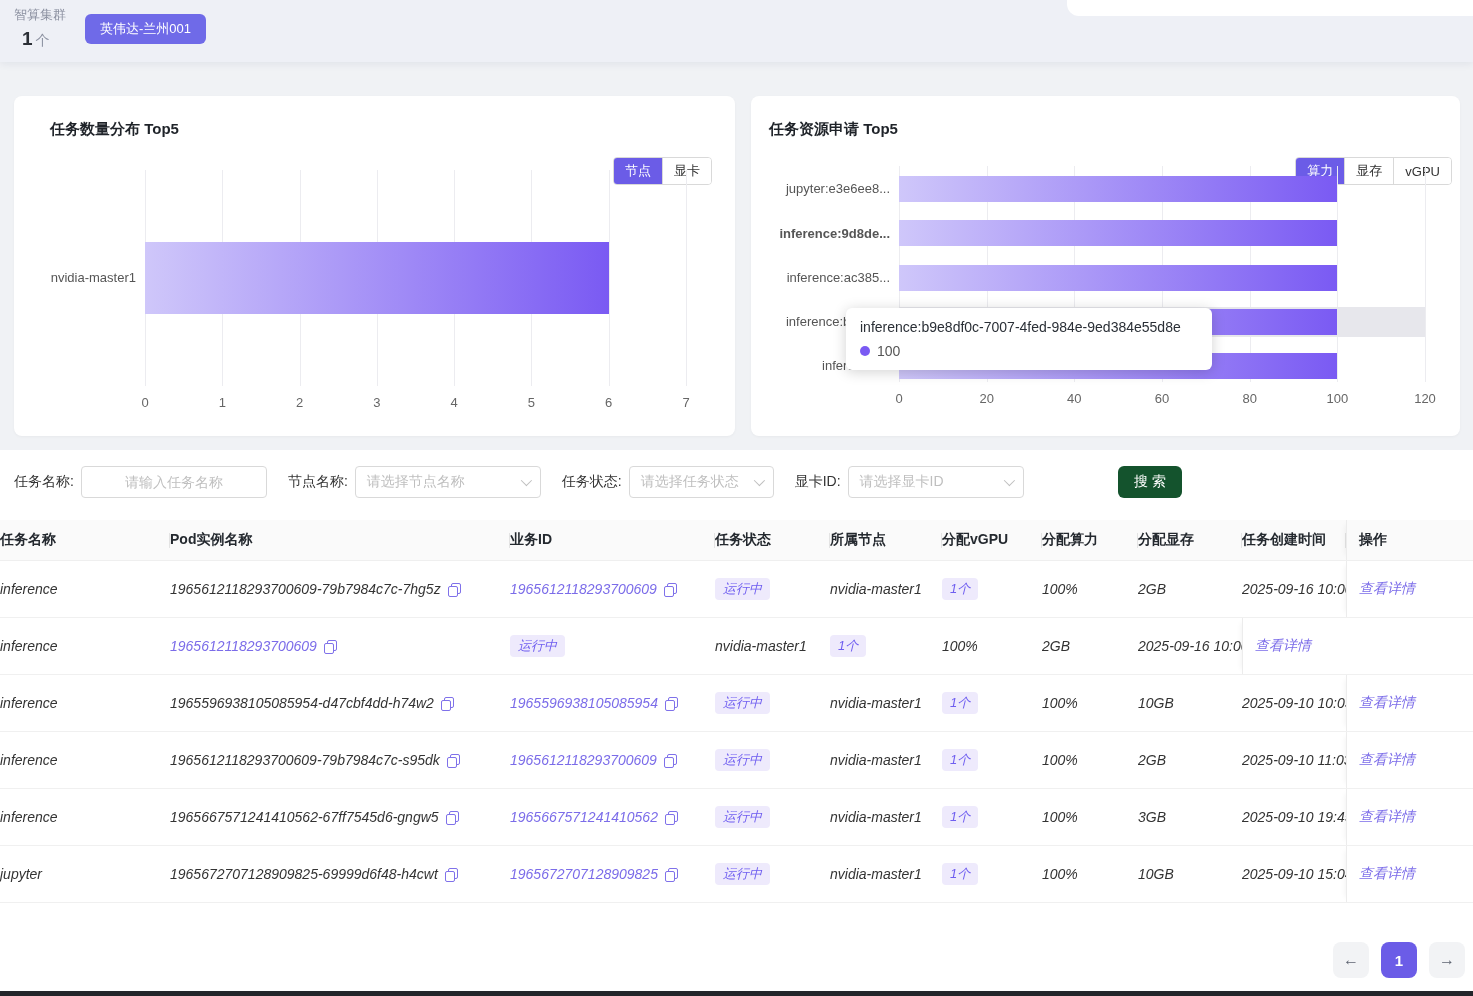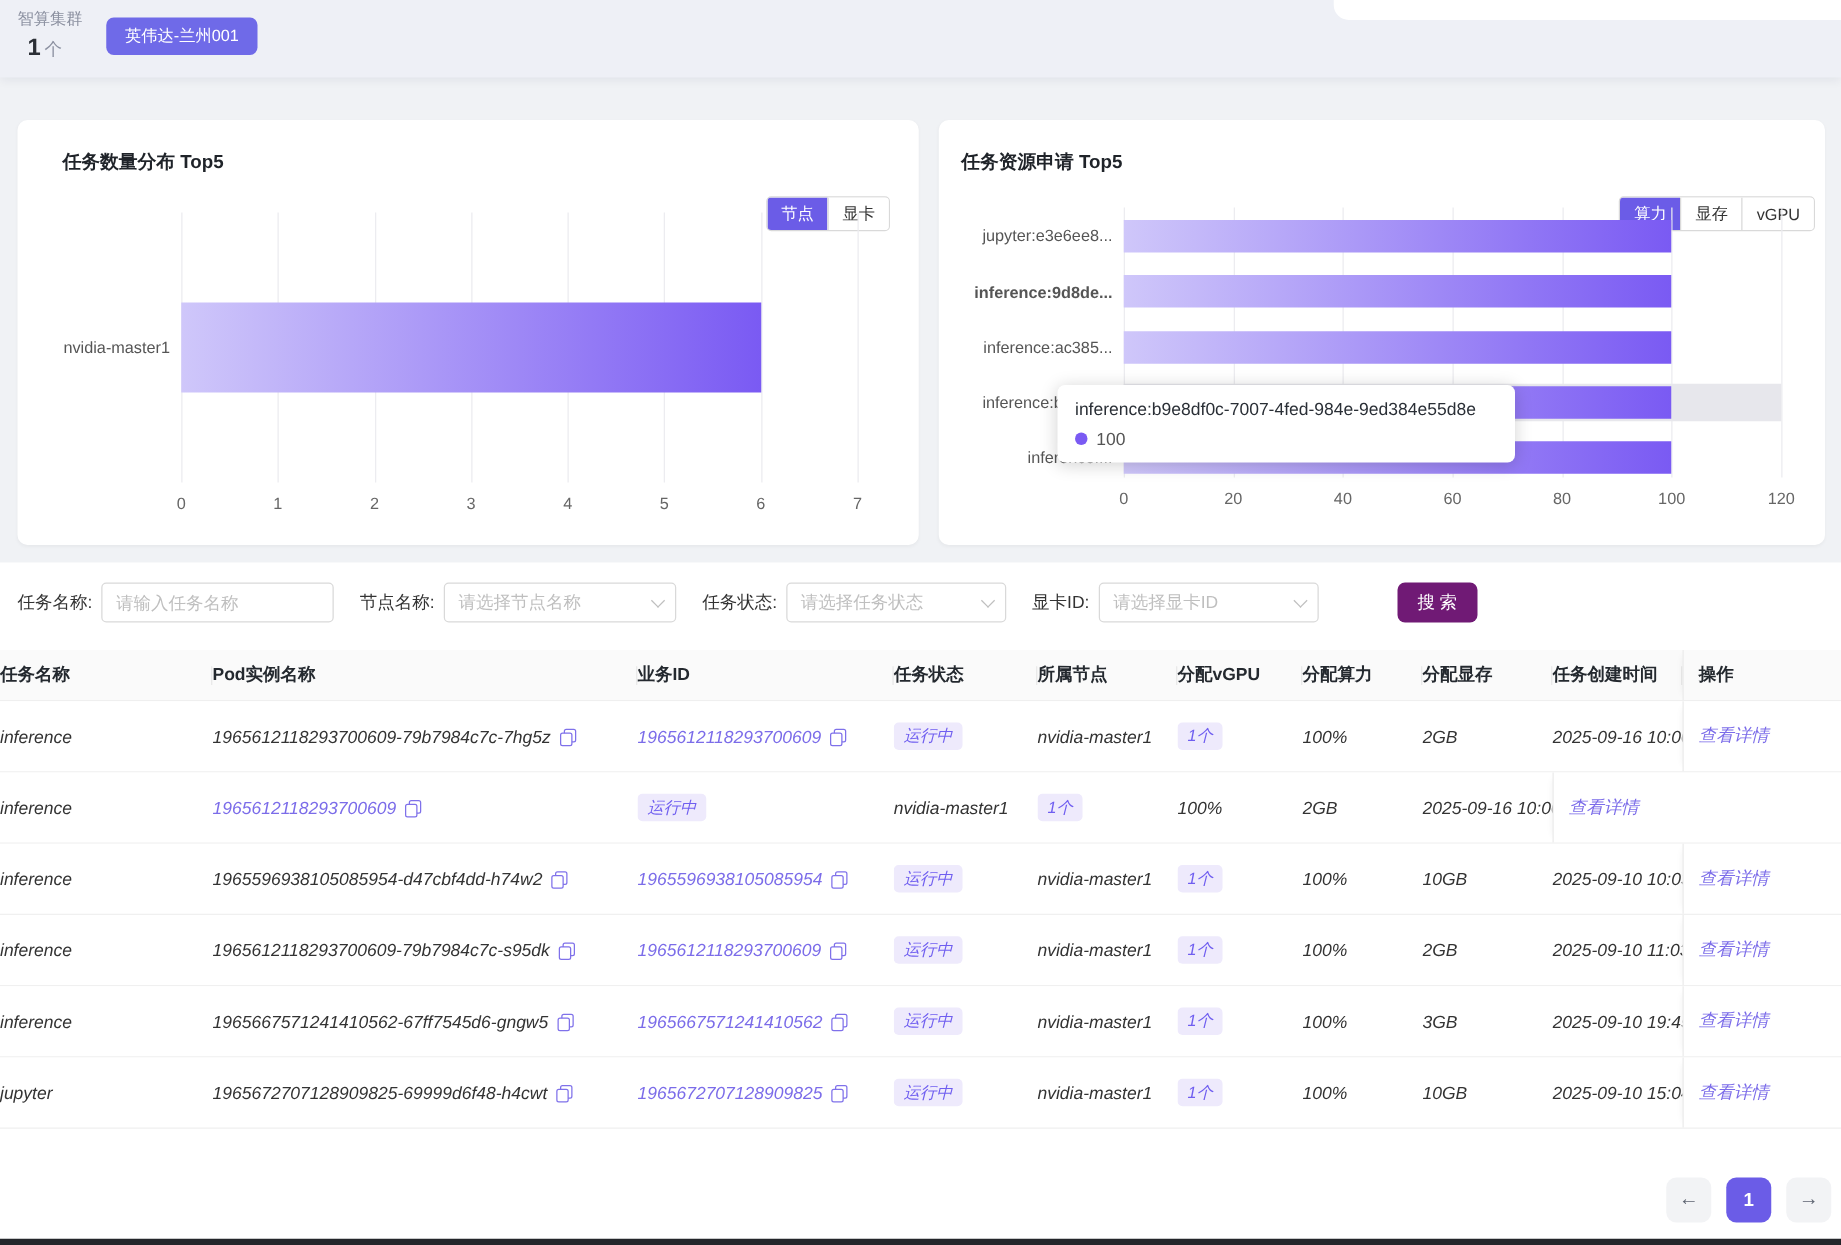--- a/index.html
+++ b/index.html
@@ -41,29 +41,29 @@
   .tooltip-title{font-size:14px;color:#2a2f36;white-space:nowrap;}
   .tooltip-row{margin-top:8px;font-size:14px;color:#555;display:flex;align-items:center;gap:7px;}
   .dot{width:10px;height:10px;border-radius:50%;background:#7a5af3;display:inline-block;}
 
   
   .lower{position:absolute;top:450px;left:0;right:0;bottom:0;background:#fff;}
   .filters{position:absolute;top:16px;left:14px;display:flex;align-items:center;}
   .filter-group{display:flex;align-items:center;margin-right:21px;}
   .filter-label{font-size:14px;color:#333;margin-right:7px;white-space:nowrap;}
   .filter-control{height:32px;border:1px solid #d9d9d9;border-radius:4px;background:#fff;font-size:14px;}
-  .filter-control.input{padding:0 11px;color:#333;outline:none;font-family:"Liberation Sans",sans-serif;}
+  .filter-control.input{padding:0 11px;color:#333;outline:none;font-family:"Liberation Sans",sans-serif;text-align:center;}
   .filter-control.input::placeholder{color:#bfbfbf;}
   .filter-control.select{display:flex;align-items:center;justify-content:space-between;padding:0 11px;color:#bfbfbf;cursor:pointer;}
   .filter-group:nth-child(1) .filter-control{width:186px;}
   .filter-group:nth-child(2) .filter-control{width:186px;}
-  .filter-group:nth-child(3) .filter-control{width:176px;}
+  .filter-group:nth-child(3) .filter-control{width:145px;}
   .filter-group:nth-child(4) .filter-control{width:176px;}
   .chevron{width:8px;height:8px;border-right:1.4px solid #bfbfbf;border-bottom:1.4px solid #bfbfbf;transform:rotate(45deg) translateY(-2px);flex:none;}
-  .search-btn{position:absolute;left:1118px;top:16px;height:32px;padding:0 16px;background:#701a75;color:#fff;border:none;border-radius:6px;font-size:14px;cursor:pointer;font-family:Liberation Serif, serif;}
+  .search-btn{position:absolute;left:1118px;top:16px;height:32px;padding:0 16px;background:#14532d;color:#fff;border:none;border-radius:6px;font-size:14px;cursor:pointer;font-family:Liberation Sans, sans-serif;}
 
   
   .table{position:absolute;top:70px;left:0;right:0;}
   .thead,.tr{display:grid;grid-template-columns:170px 340px 205px 115px 112px 100px 96px 104px 104px 1fr;align-items:center;}
   .thead{height:41px;background:#fafafa;border-bottom:1px solid #efefef;font-weight:bold;font-size:14px;color:#24292f;}
   .th{position:relative;height:100%;display:flex;align-items:center;white-space:nowrap;overflow:hidden;}
   .th:not(:last-child)::after{content:"";position:absolute;right:0;top:13px;height:15px;width:1px;background:#e3e3e3;}
   .th:first-child,.td:first-child{}
   .tr{height:57px;border-bottom:1px solid #f0f0f0;font-size:14px;color:#333;background:#fff;}
   .td{display:flex;align-items:center;gap:6px;overflow:hidden;white-space:nowrap;height:100%;font-style:italic;}

